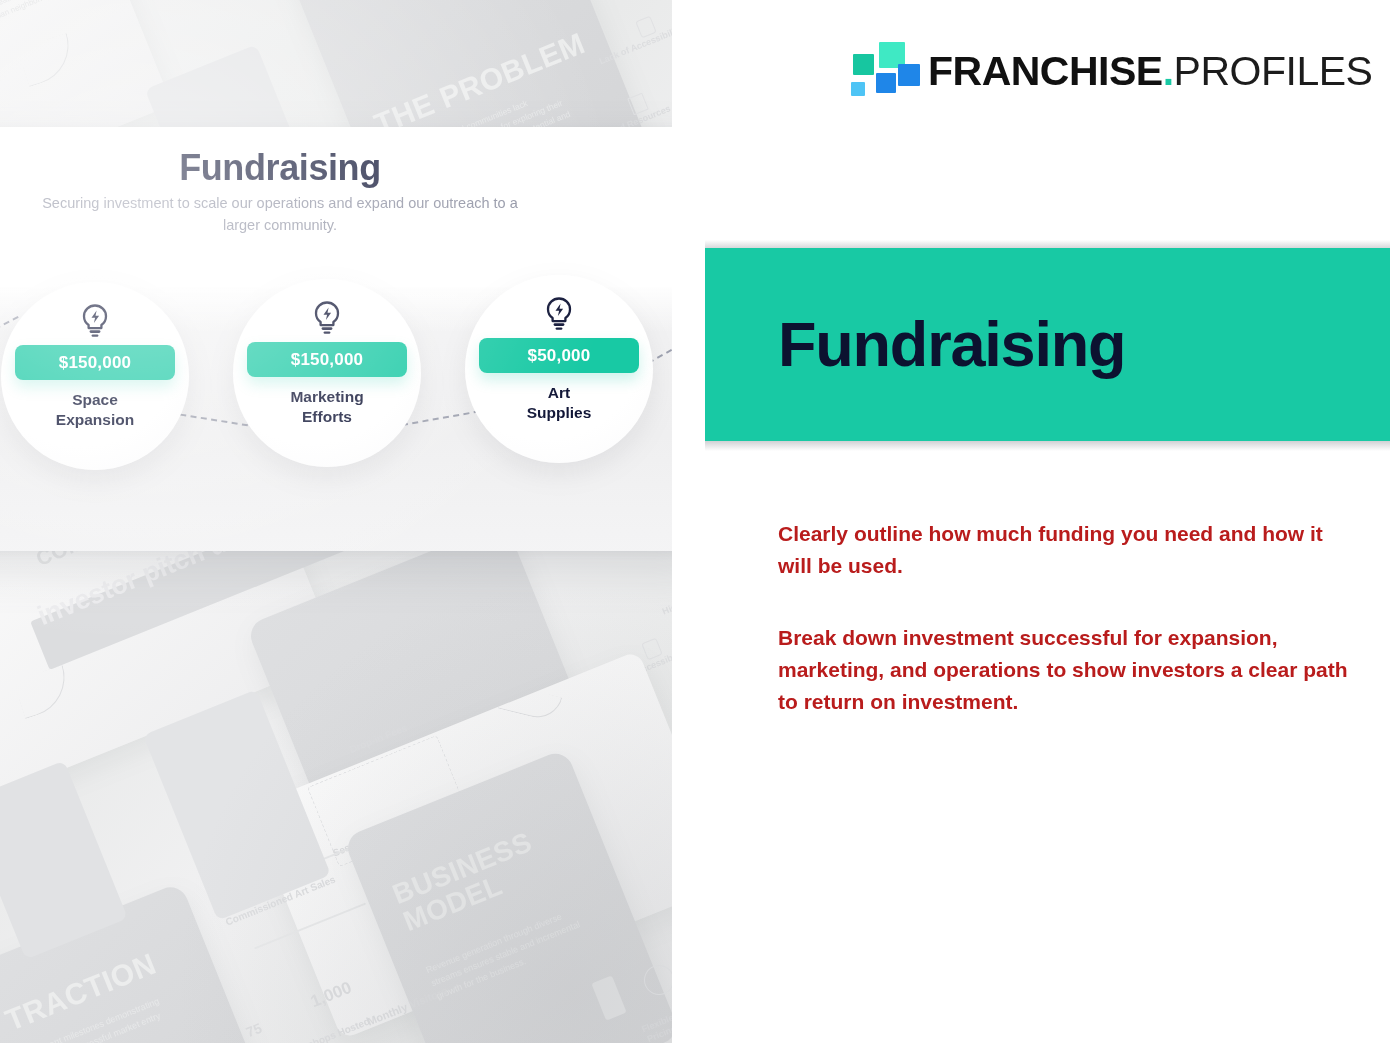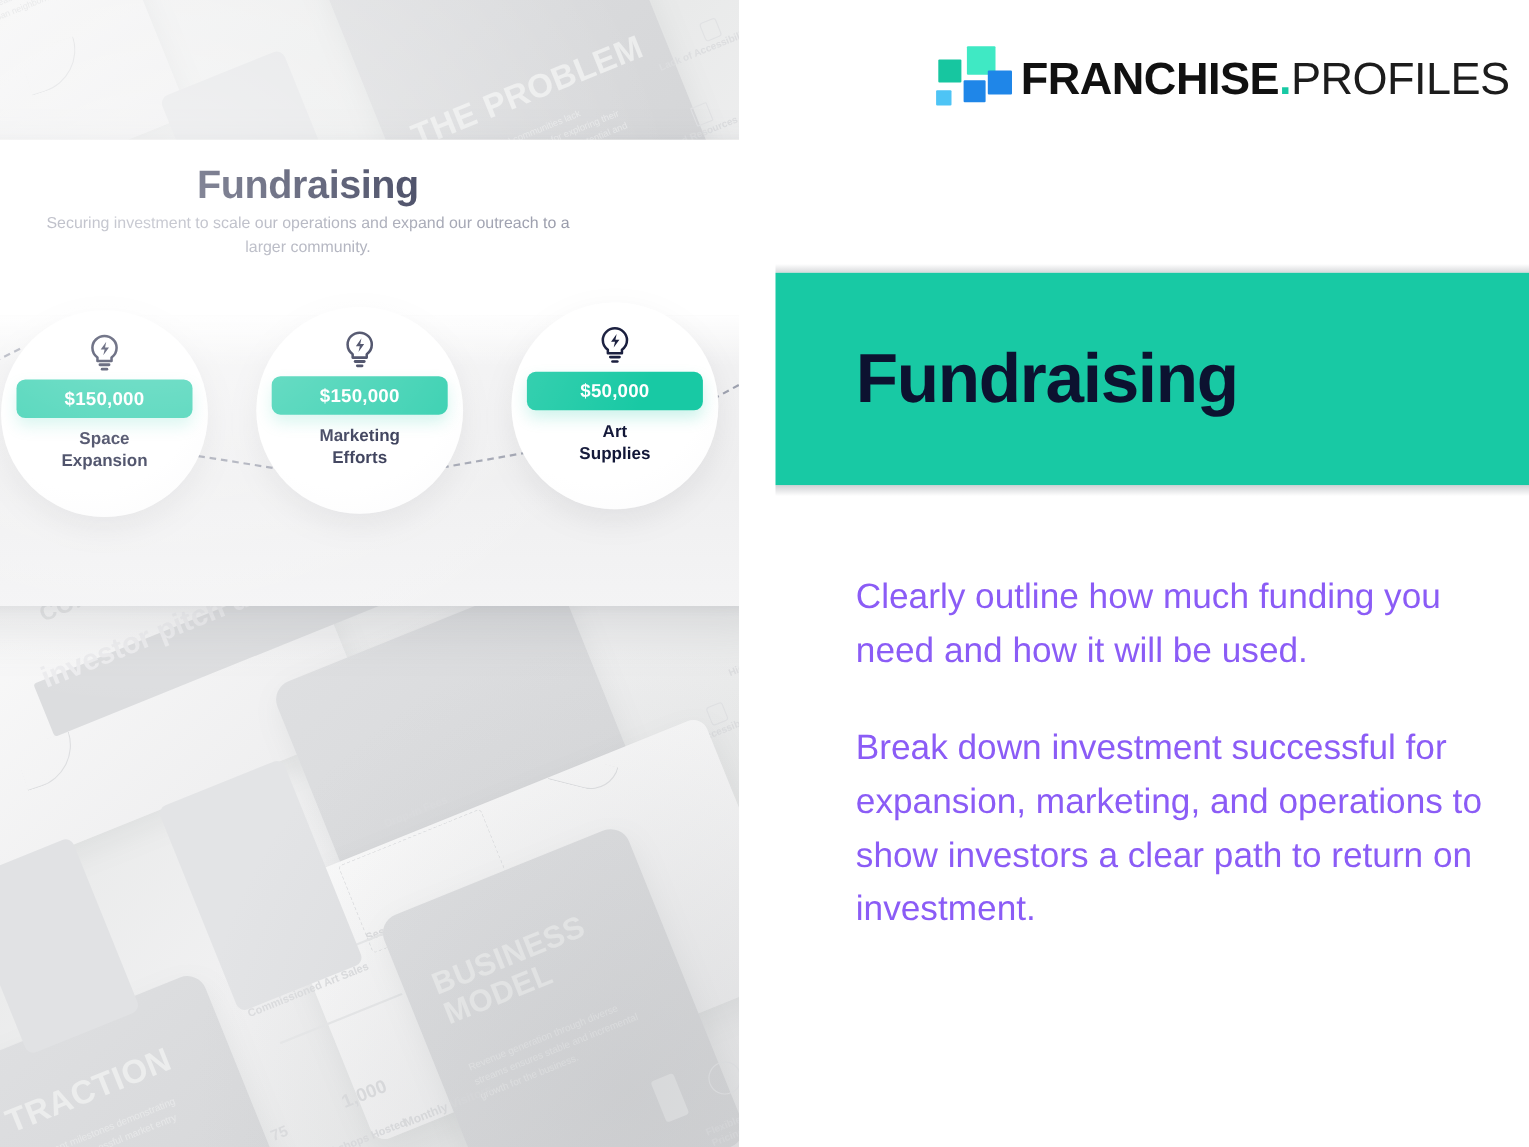--- a/index.html
+++ b/index.html
@@ -162,21 +162,21 @@
     background:linear-gradient(180deg,rgba(150,153,160,.45),rgba(255,255,255,0));
   }
   .banner-shadow-top{
     position:absolute; left:33px; top:240px; width:685px; height:8px;
     background:linear-gradient(0deg,rgba(150,153,160,.38),rgba(255,255,255,0));
   }
 
   
   .body-copy{ position:absolute; left:106px; top:518px; width:580px; }
   .body-copy p{
-    font-size:32px; line-height:1.52; color:#8b5cf6; font-weight:400;
+    font-size:21px; line-height:1.52; color:#b91c1c; font-weight:700;
   }
   .body-copy p + p{ margin-top:40px; }
 </style>
 </head>
 <body>
 
 <div id="canvas">
 
   <div class="left-panel">
 

